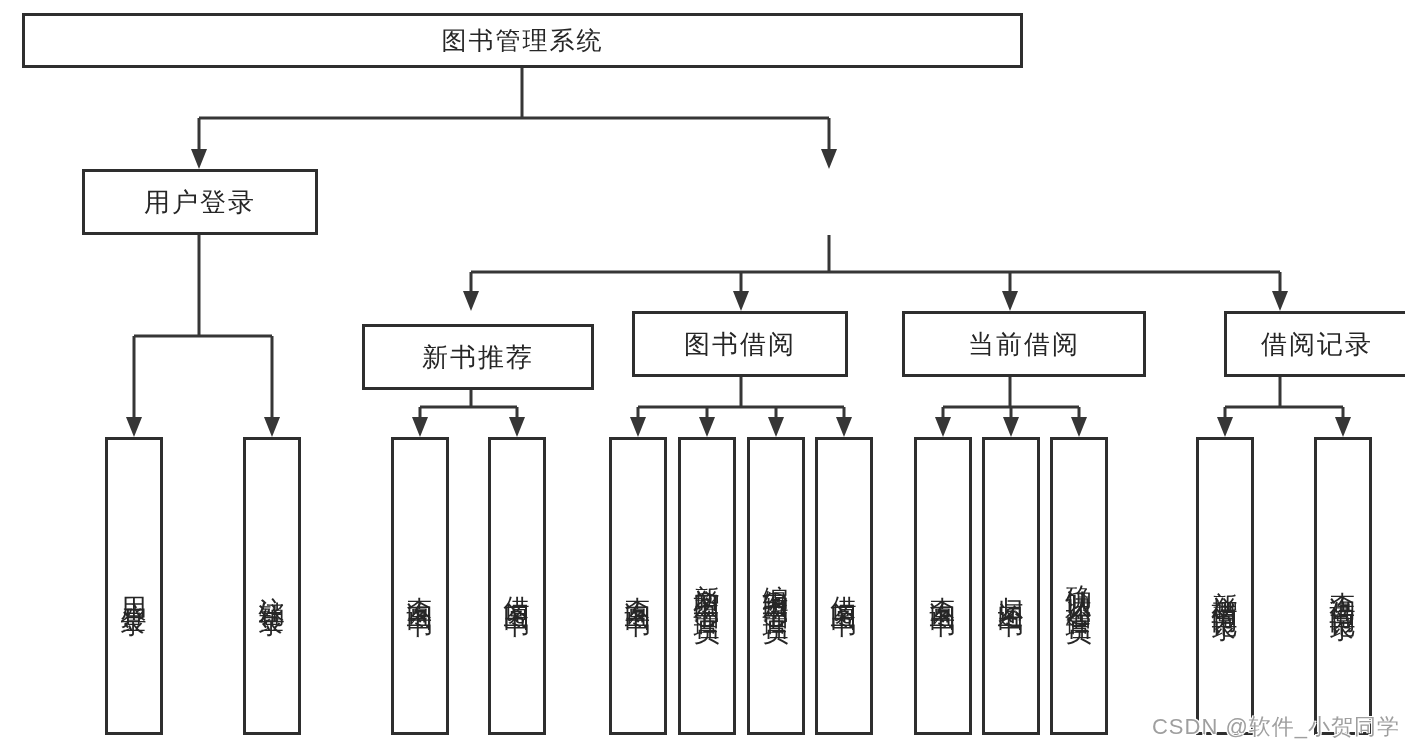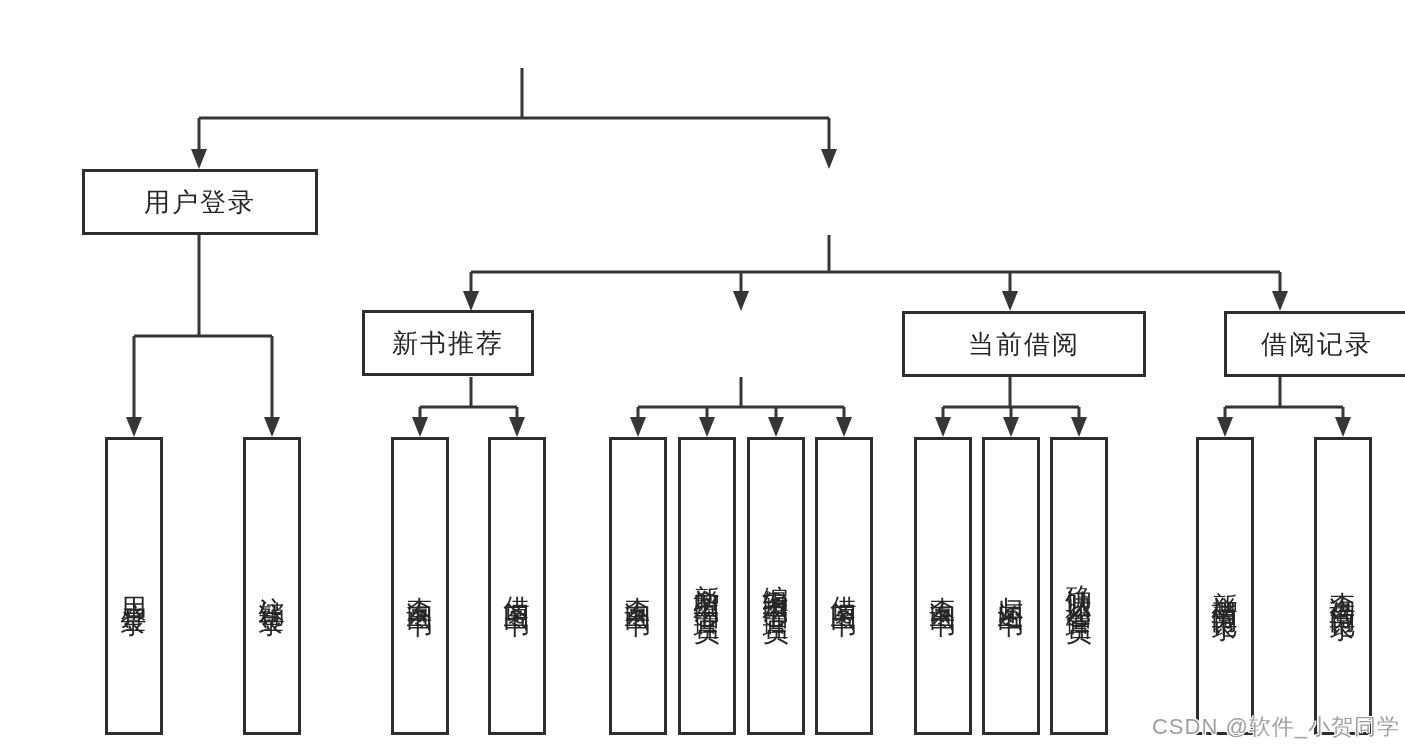--- a/index.html
+++ b/index.html
@@ -75,27 +75,33 @@
       <polygon points="768,417 784,417 776,437"></polygon>
       <polygon points="836,417 852,417 844,437"></polygon>
       <polygon points="935,417 951,417 943,437"></polygon>
       <polygon points="1003,417 1019,417 1011,437"></polygon>
       <polygon points="1071,417 1087,417 1079,437"></polygon>
       <polygon points="1217,417 1233,417 1225,437"></polygon>
       <polygon points="1335,417 1351,417 1343,437"></polygon>
     </g>
   </svg>
 
+  <div class="box" style="left:22px;top:13px;width:1001px;height:55px">
+    <span class="hlabel root-label">图书管理系统</span>
+  </div>
 
   <div class="box" style="left:82px;top:169px;width:236px;height:66px">
     <span class="hlabel">用户登录</span>
   </div>
 
-  <div class="box" style="left:362px;top:310px;width:172px;height:66px">
+  <div class="box" style="left:362px;top:324px;width:232px;height:66px">
     <span class="hlabel">新书推荐</span>
+  </div>
+  <div class="box" style="left:632px;top:311px;width:216px;height:66px">
+    <span class="hlabel">图书借阅</span>
   </div>
   <div class="box" style="left:902px;top:311px;width:244px;height:66px">
     <span class="hlabel">当前借阅</span>
   </div>
   <div class="box" style="left:1224px;top:311px;width:186px;height:66px">
     <span class="hlabel">借阅记录</span>
   </div>
 
   <div class="box leaf" style="left:105px;top:437px;width:58px;height:298px">
     <span class="vlabel">用户登录</span>

